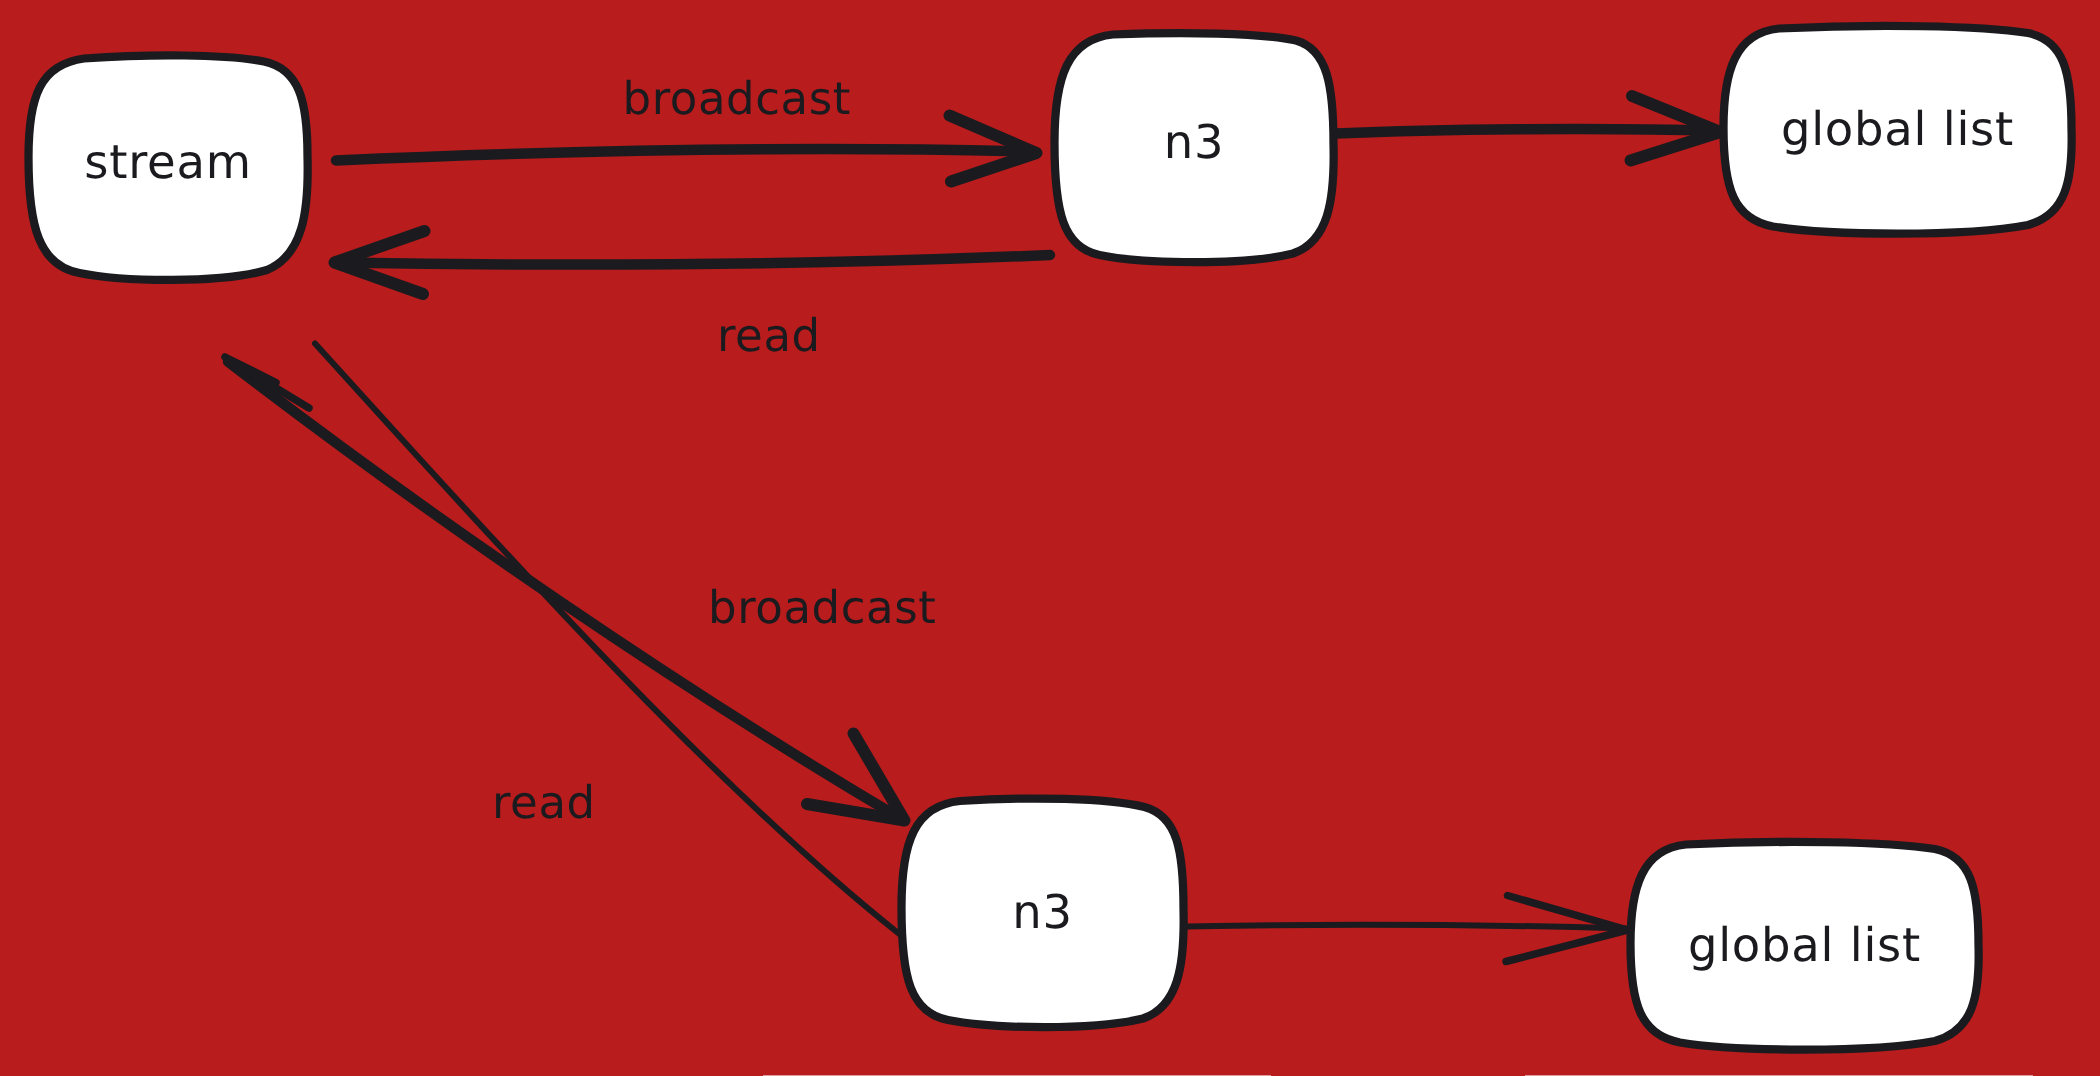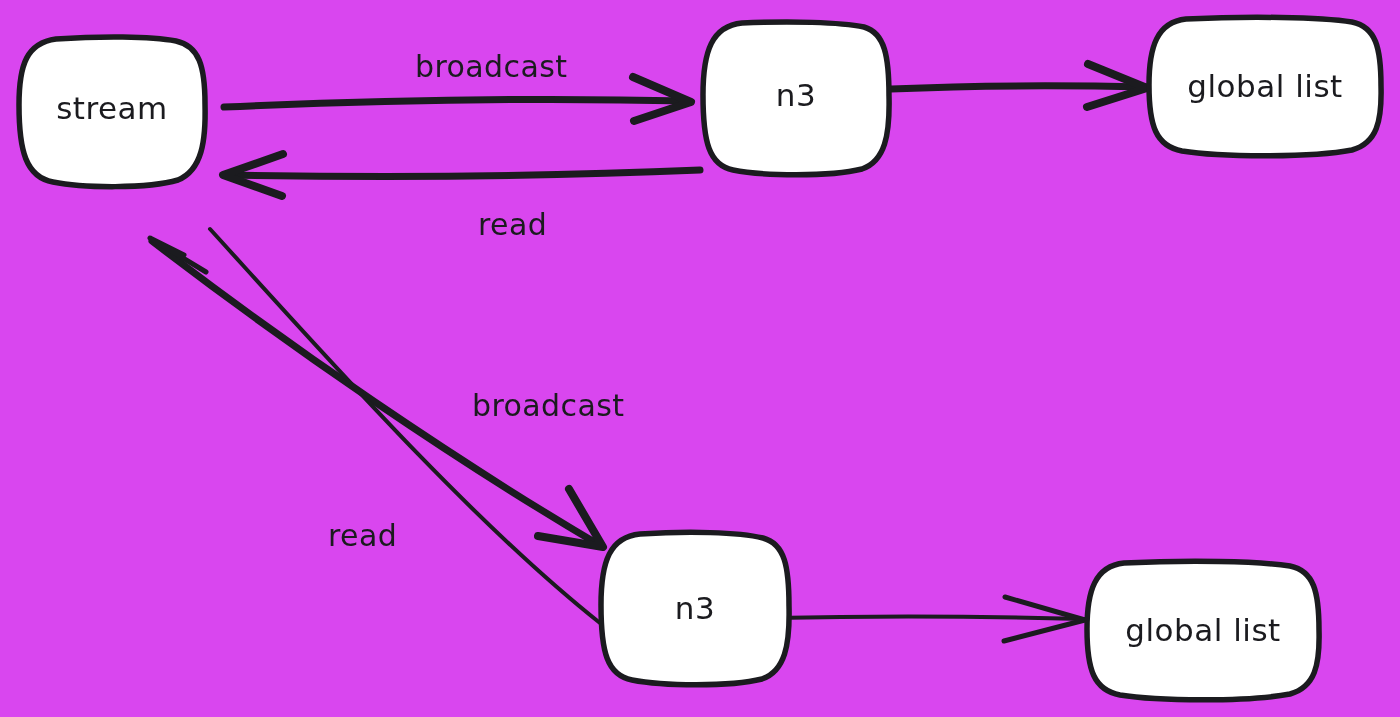--- a/index.html
+++ b/index.html
@@ -8,21 +8,21 @@
     padding: 0;
     background: #ffffff;
   }
   body {
     font-family: "DejaVu Sans", sans-serif;
   }
   #canvas {
     position: relative;
     width: 1400px;
     height: 717px;
-    background: #d946ef;
+    background: #b91c1c;
     overflow: hidden;
   }
   #diagram-svg {
     position: absolute;
     top: 0;
     left: 0;
     width: 1400px;
     height: 717px;
   }
   .node-label {

